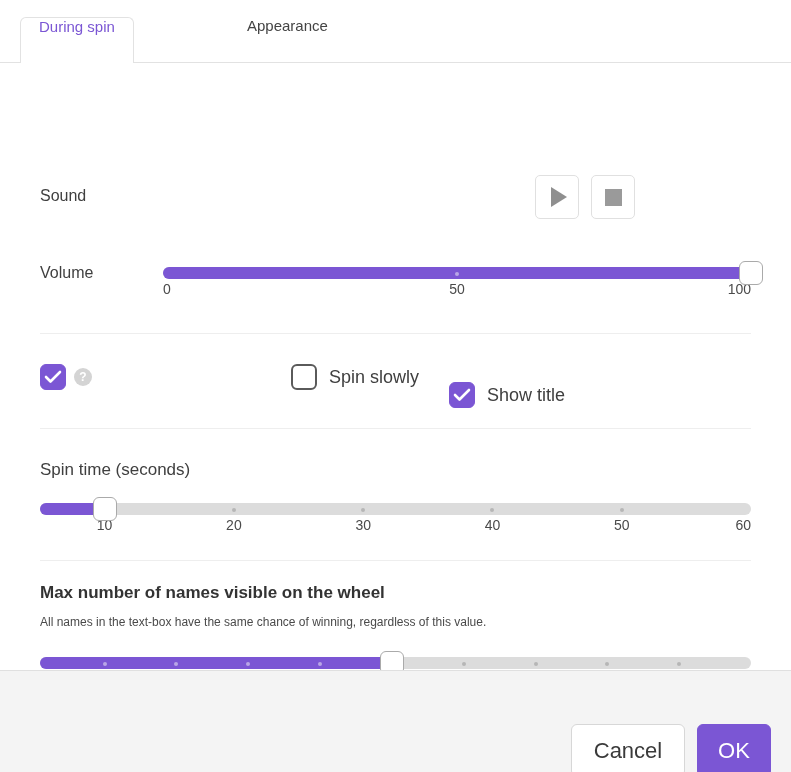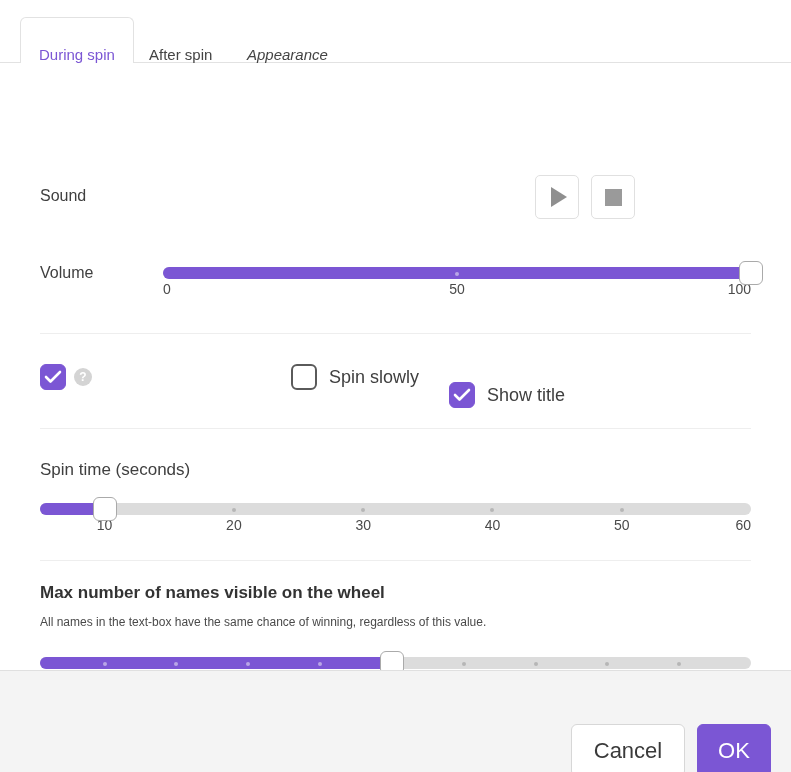--- a/index.html
+++ b/index.html
@@ -8,32 +8,32 @@
     background:#ffffff;
     font-family:"Liberation Sans", sans-serif;
     color:#3a3a3a;
     overflow:hidden;
   }
   .dialog{position:relative;width:791px;height:772px;box-sizing:border-box;background:#fff;}
 
   
   .tabbar{position:absolute;left:0;top:17px;width:791px;height:46px;
           border-bottom:1px solid #e2e2e2;box-sizing:border-box;}
-  .tab{position:absolute;top:0;height:46px;display:flex;align-items:flex-end;
+  .tab{position:absolute;top:0;height:46px;display:flex;align-items:flex-start;
        font-size:15px;color:#444;box-sizing:border-box;cursor:pointer;}
   .tab .tlabel{display:block;padding:0 18px;}
   .tab.active{
     background:#fff;color:#7b56d4;
     border:1px solid #e2e2e2;border-bottom:1px solid #fff;
     border-top-left-radius:6px;border-top-right-radius:6px;
     margin-bottom:-1px;height:47px;
   }
   .tab1{left:20px;}
   .tab2{left:131px;}
-  .tab3{left:229px;font-style:italic;}
+  .tab3{left:229px;}
 
   
   .content{position:absolute;left:0;top:63px;width:668px;height:607px;background:#fff;}
 
   .label-left{position:absolute;font-size:16px;color:#3f3f3f;}
 
   
   .select{position:absolute;left:164px;top:111px;width:340px;height:46px;
           border:1px solid #dadada;border-radius:5px;background:#fff;
           display:flex;align-items:center;box-sizing:border-box;cursor:pointer;}
@@ -96,23 +96,20 @@
   .btn-ok{left:697px;width:74px;background:#7b56d4;border:1px solid #7b56d4;color:#fff;}
 </style>
 </head>
 <body>
 
 <div class="dialog">
 
   <div class="tabbar">
     <div class="tab tab1 active">
       <span class="tlabel">During spin</span>
-    </div>
-    <div class="tab tab2">
-      <span class="tlabel">After spin</span>
     </div>
     <div class="tab tab3">
       <span class="tlabel">Appearance</span>
     </div>
   </div>
 
   <div class="content">
 
     <div class="label-left" style="left:40px;top:124px;">Sound</div>
 

